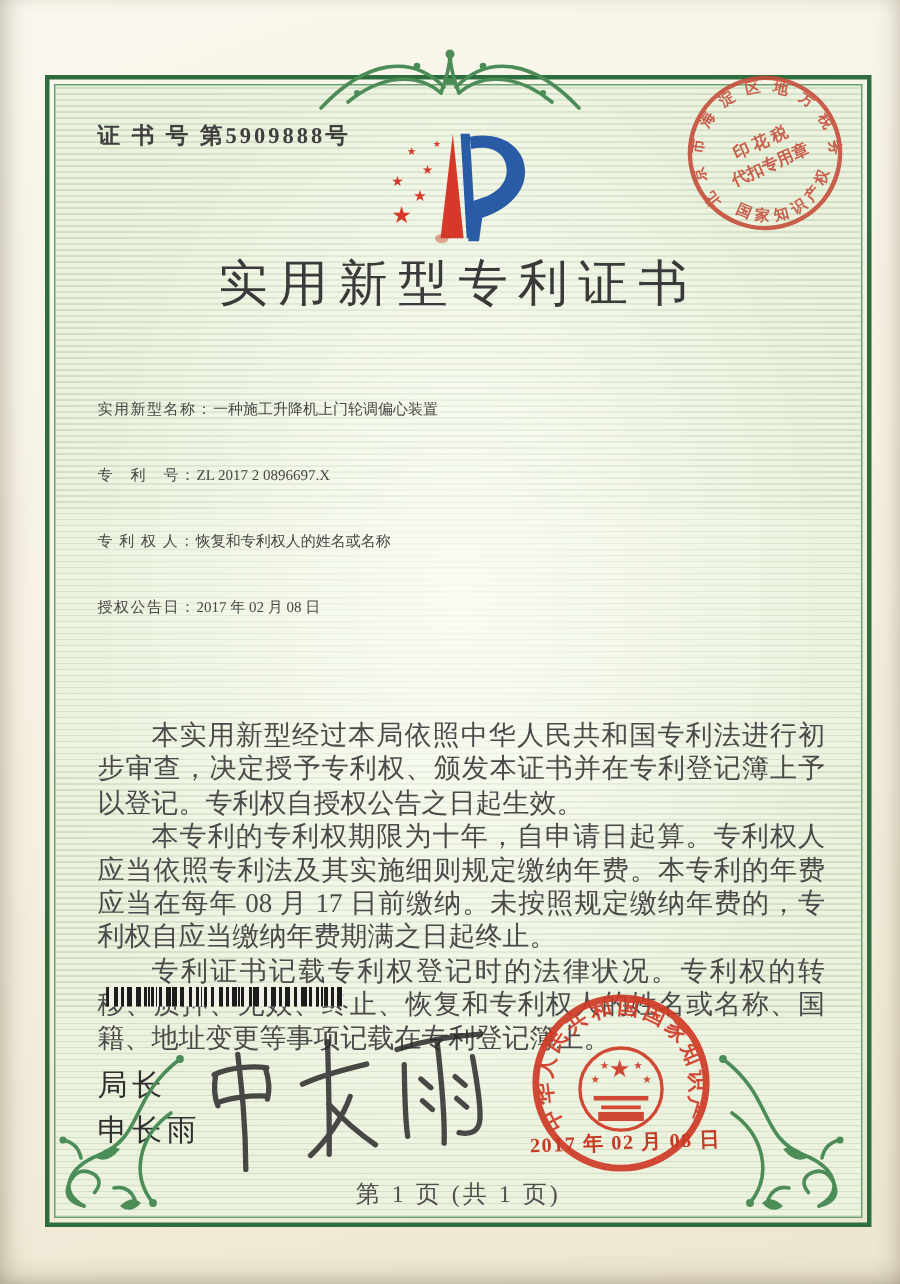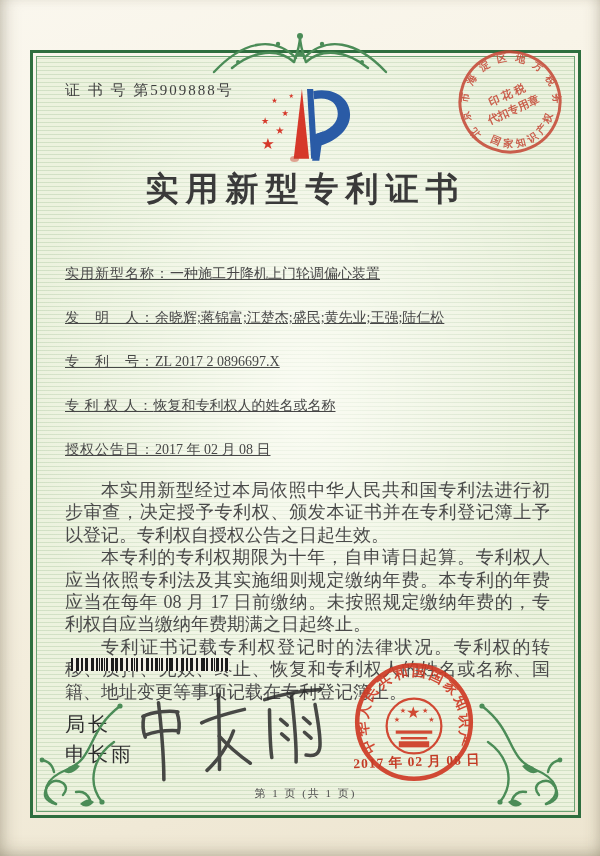--- a/index.html
+++ b/index.html
@@ -19,43 +19,43 @@
     position:absolute;left:30px;top:50px;width:545px;height:762px;
     border:3px solid #2e6e3e;z-index:1;
   }
   .frame-inner{
     position:absolute;inset:3px;border:1px solid #6aa172;
     background-color:#ecf2de;
     background-image:
       radial-gradient(ellipse at 50% 45%, rgba(255,255,250,.75), rgba(255,255,250,0) 72%),
       repeating-linear-gradient(0deg, rgba(140,180,130,.28) 0px, rgba(140,180,130,.28) 1px, transparent 1px, transparent 4px);
   }
-  .cert-number{position:absolute;left:28px;top:24px;font-size:15px;color:#3f3f3f;letter-spacing:2px;}
+  .cert-number{position:absolute;left:28px;top:24px;font-size:15px;color:#3f3f3f;letter-spacing:2px;font-weight:bold;}
   .logo{position:absolute;left:50%;top:28px;transform:translateX(-50%);width:104px;height:82px;}
   .title{position:absolute;left:0;right:0;top:110px;text-align:center;
-    font-size:33px;font-weight:bold;color:#3a3a3a;letter-spacing:7px;}
+    font-size:33px;font-weight:normal;color:#3a3a3a;letter-spacing:7px;}
   .fields{position:absolute;left:28px;right:26px;top:206px;}
-  .field{margin-bottom:22px;font-size:14px;line-height:22px;color:#474747;white-space:nowrap;text-decoration:underline;}
+  .field{margin-bottom:22px;font-size:10px;line-height:22px;color:#474747;white-space:nowrap;}
   .flabel{letter-spacing:1px;}
   .paras{position:absolute;left:28px;right:24px;top:422px;font-size:18px;
     line-height:22.4px;color:#4a4a4a;text-align:justify;}
   .paras p{margin:0;text-indent:2em;}
   .barcode{position:absolute;left:34px;top:601px;width:158px;height:13px;
     background-color:#f2efe6;
     background-image:
       repeating-linear-gradient(90deg,#1c1c1c 0 2px,transparent 2px 5px),
       repeating-linear-gradient(90deg,#1c1c1c 0 1px,transparent 1px 7px),
       repeating-linear-gradient(90deg,#1c1c1c 0 1px,transparent 1px 11px);
   }
   .official{position:absolute;left:28px;top:652px;font-size:20px;color:#2f2f2f;line-height:30px;letter-spacing:3px;}
   .signature{position:absolute;left:100px;top:628px;width:200px;height:104px;transform:rotate(-4deg);}
   .seal{position:absolute;left:306px;top:594px;width:142px;height:142px;opacity:.92;}
   .seal-date{position:absolute;left:302px;top:696px;width:156px;text-align:center;
     font-size:13.5px;font-weight:bold;color:#c43c26;letter-spacing:1px;transform:rotate(-2deg);}
-  .footer{position:absolute;left:0;right:0;top:729px;text-align:center;font-size:11px;color:#4f4f4f;letter-spacing:2px;}
+  .footer{position:absolute;left:0;right:0;top:729px;text-align:center;font-size:16px;color:#4f4f4f;letter-spacing:2px;}
   .tax-stamp{position:absolute;left:450px;top:42px;width:120px;height:120px;
     transform:rotate(-24deg);z-index:3;opacity:.88;}
   .ornament-top{position:absolute;left:208px;top:28px;width:184px;height:50px;z-index:2;}
   .corner{position:absolute;width:102px;height:114px;z-index:2;}
   .corner-bl{left:24px;top:700px;}
   .corner-br{left:476px;top:700px;transform:scaleX(-1);}
   .smudge{position:absolute;left:290px;top:156px;width:9px;height:6px;border-radius:50%;
     background:rgba(200,60,40,.45);z-index:2;}
 </style>
 </head>
@@ -116,23 +116,20 @@
         <polygon points="51,4 57,4 61,72 55,72" fill="#2a5ba6"></polygon>
         <path d="M 57,6 C 79,2 93,14 93,29 C 93,45 77,56 61,60 L 59,48 C 75,44 81,36 81,28 C 81,16 70,11 58,14 Z" fill="#2a5ba6"></path>
         <polygon points="59,48 67,45 63,74 56,74" fill="#2a5ba6"></polygon>
       </svg>
 
       <div class="title">实用新型专利证书</div>
 
       <div class="fields">
         <div class="field">
           <span class="flabel">实用新型名称：</span><span class="fvalue">一种施工升降机上门轮调偏心装置</span>
-        </div>
-        <div class="field">
-          <span class="flabel">发　明　人：</span><span class="fvalue">余晓辉;蒋锦富;江楚杰;盛民;黄先业;王强;陆仁松</span>
         </div>
         <div class="field">
           <span class="flabel">专　利　号：</span><span class="fvalue">ZL 2017 2 0896697.X</span>
         </div>
         <div class="field">
           <span class="flabel">专 利 权 人：</span><span class="fvalue">恢复和专利权人的姓名或名称</span>
         </div>
         <div class="field">
           <span class="flabel">授权公告日：</span><span class="fvalue">2017 年 02 月 08 日</span>
         </div>

